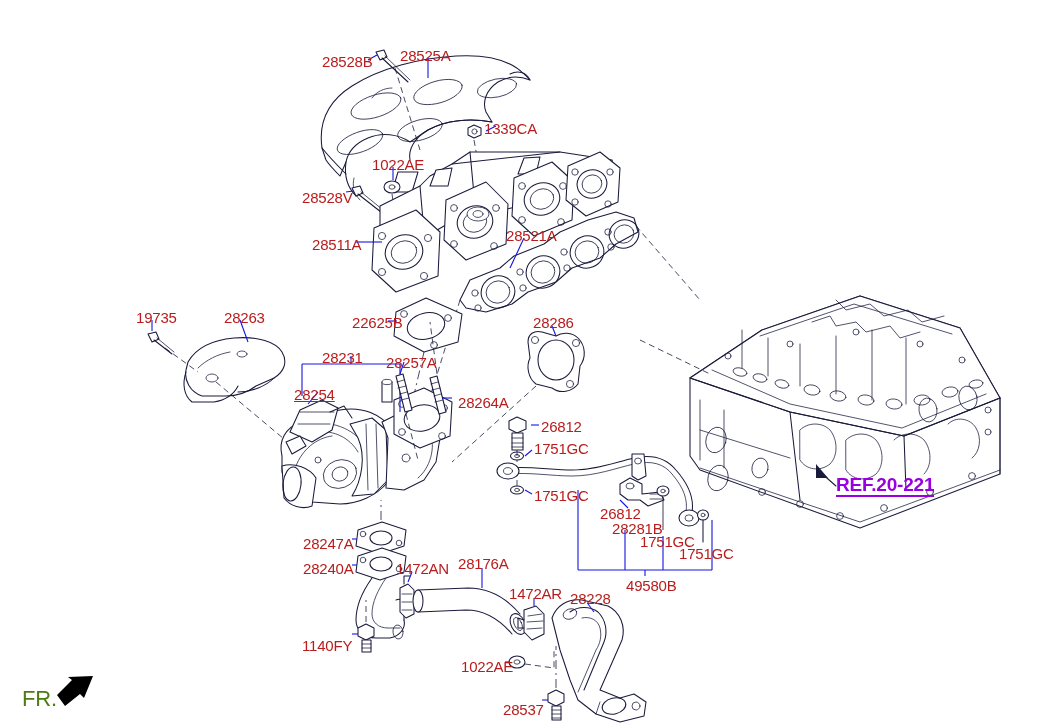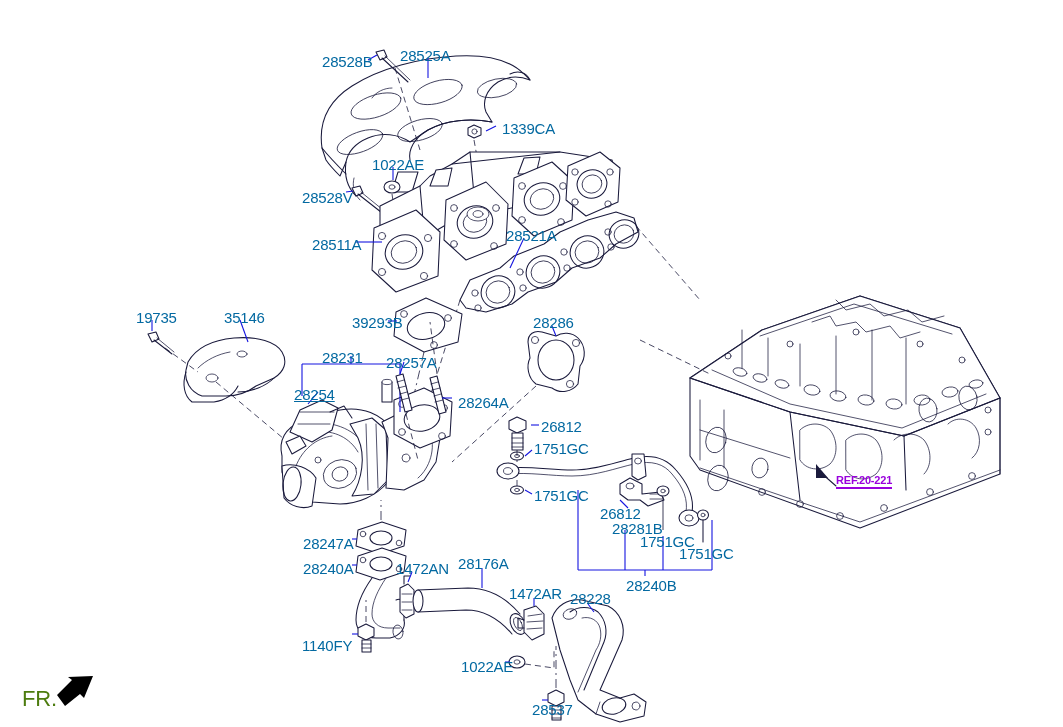--- a/index.html
+++ b/index.html
@@ -16,33 +16,33 @@
     overflow:hidden;
   }
   #art{
     position:absolute;
     left:0; top:0;
     width:1063px;
     height:727px;
   }
   .lbl{
     position:absolute;
-    color:#0369a1;
+    color:#b91c1c;
     font-size:15px;
     font-family:"Liberation Sans", sans-serif;
     font-weight:normal;
     letter-spacing:-0.2px;
     white-space:nowrap;
     line-height:1;
     user-select:none;
   }
   .lbl.ref{
     color:#9900dd;
     font-weight:bold;
-    font-size:11px;
+    font-size:19px;
     border-bottom:2px solid #9900dd;
     padding-bottom:1px;
   }
   .lbl.fr{
     color:#4d7c0f;
     font-size:22px;
     font-family:Liberation Sans, sans-serif;
   }
 </style>
 </head>
@@ -522,47 +522,47 @@
 
     <g>
       <path d="M57 695 L72 680 L68 677 L93 676 L84 698 L80 694 L65 706 Z" fill="#000000"></path>
     </g>
 
   </svg>
 
   <div id="label-layer">
       <div class="lbl" style="left: 322px; top: 54px;">28528B</div>
       <div class="lbl" style="left: 400px; top: 48px;">28525A</div>
-      <div class="lbl" style="left: 502px; top: 121px;">1339CA</div>
+      <div class="lbl" style="left: 484px; top: 121px;">1339CA</div>
       <div class="lbl" style="left: 372px; top: 157px;">1022AE</div>
       <div class="lbl" style="left: 302px; top: 190px;">28528V</div>
       <div class="lbl" style="left: 312px; top: 237px;">28511A</div>
       <div class="lbl" style="left: 506px; top: 228px;">28521A</div>
-      <div class="lbl" style="left: 352px; top: 315px;">39293B</div>
+      <div class="lbl" style="left: 352px; top: 315px;">22625B</div>
       <div class="lbl" style="left: 533px; top: 315px;">28286</div>
       <div class="lbl" style="left: 136px; top: 310px;">19735</div>
-      <div class="lbl" style="left: 224px; top: 310px;">35146</div>
+      <div class="lbl" style="left: 224px; top: 310px;">28263</div>
       <div class="lbl" style="left: 322px; top: 350px;">28231</div>
       <div class="lbl" style="left: 386px; top: 355px;">28257A</div>
       <div class="lbl" style="left: 294px; top: 387px; text-decoration: underline;">28254</div>
       <div class="lbl" style="left: 458px; top: 395px;">28264A</div>
       <div class="lbl" style="left: 541px; top: 419px;">26812</div>
       <div class="lbl" style="left: 534px; top: 441px;">1751GC</div>
       <div class="lbl" style="left: 534px; top: 488px;">1751GC</div>
       <div class="lbl" style="left: 600px; top: 506px;">26812</div>
       <div class="lbl" style="left: 596px; top: 521px; margin-left: 16px;">28281B</div>
       <div class="lbl" style="left: 640px; top: 534px;">1751GC</div>
       <div class="lbl" style="left: 679px; top: 546px;">1751GC</div>
-      <div class="lbl" style="left: 626px; top: 578px;">28240B</div>
+      <div class="lbl" style="left: 626px; top: 578px;">49580B</div>
       <div class="lbl" style="left: 303px; top: 536px;">28247A</div>
       <div class="lbl" style="left: 303px; top: 561px;">28240A</div>
       <div class="lbl" style="left: 396px; top: 561px;">1472AN</div>
       <div class="lbl" style="left: 458px; top: 556px;">28176A</div>
       <div class="lbl" style="left: 509px; top: 586px;">1472AR</div>
       <div class="lbl" style="left: 570px; top: 591px;">28228</div>
       <div class="lbl" style="left: 302px; top: 638px;">1140FY</div>
       <div class="lbl" style="left: 461px; top: 659px;">1022AE</div>
-      <div class="lbl" style="left: 532px; top: 702px;">28537</div>
+      <div class="lbl" style="left: 503px; top: 702px;">28537</div>
       <div class="lbl ref" style="left: 836px; top: 475px;">REF.20-221</div>
       <div class="lbl fr" style="left: 22px; top: 688px;">FR.</div>
     </div>
 
 </div>
 
 </body></html>

